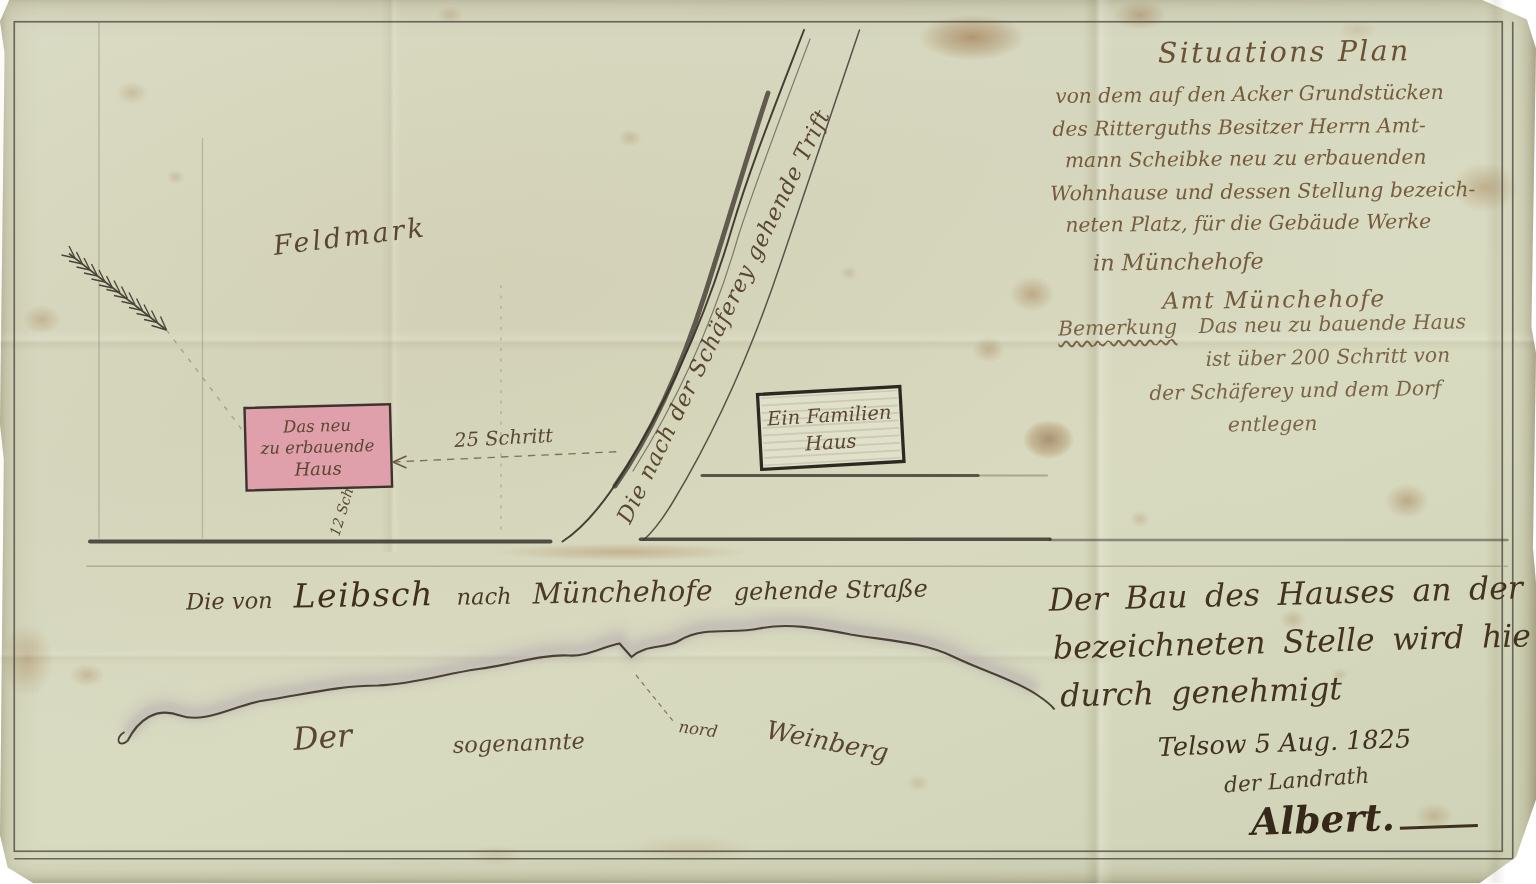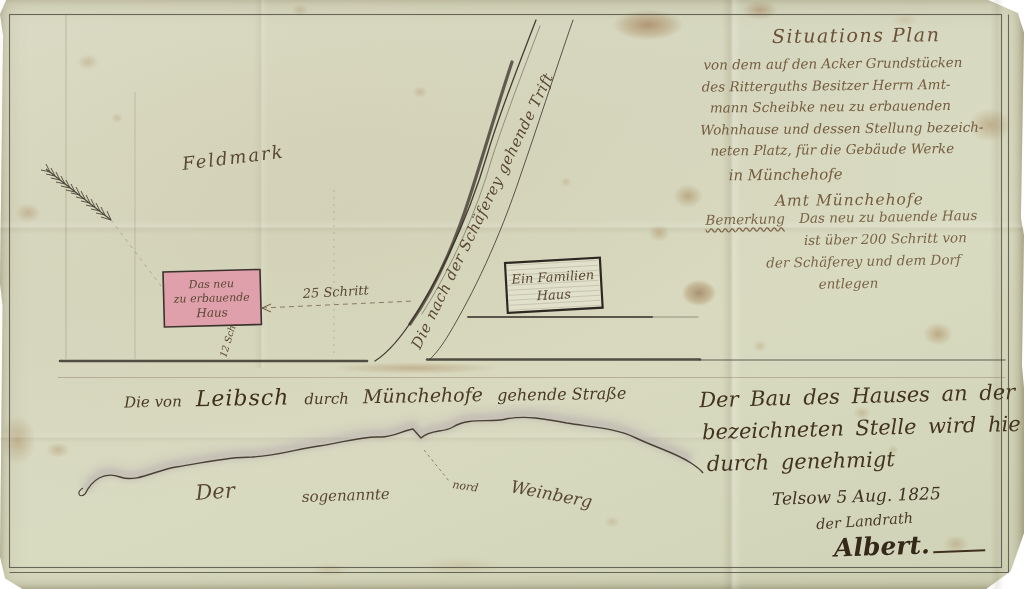--- a/index.html
+++ b/index.html
@@ -206,21 +206,21 @@
       <span>Das neu zu bauende Haus</span>
     </div>
     <div class="n1">ist über 200 Schritt von</div>
     <div class="n2">der Schäferey und dem Dorf</div>
     <div class="n3">entlegen</div>
   </div>
 
   <div class="txt street-label">
     <span class="s-small">Die von</span>
     <span class="s-big">Leibsch</span>
-    <span class="s-small">durch</span>
+    <span class="s-small">nach</span>
     <span class="s-med">Münchehofe</span>
     <span class="s-end">gehende Straße</span>
   </div>
 
   <div class="txt approval-block">
     <div>Der Bau des Hauses an der</div>
     <div class="a1">bezeichneten Stelle wird hie</div>
     <div class="a2">durch genehmigt</div>
   </div>
   <div class="txt date-line">Telsow 5 Aug. 1825</div>

